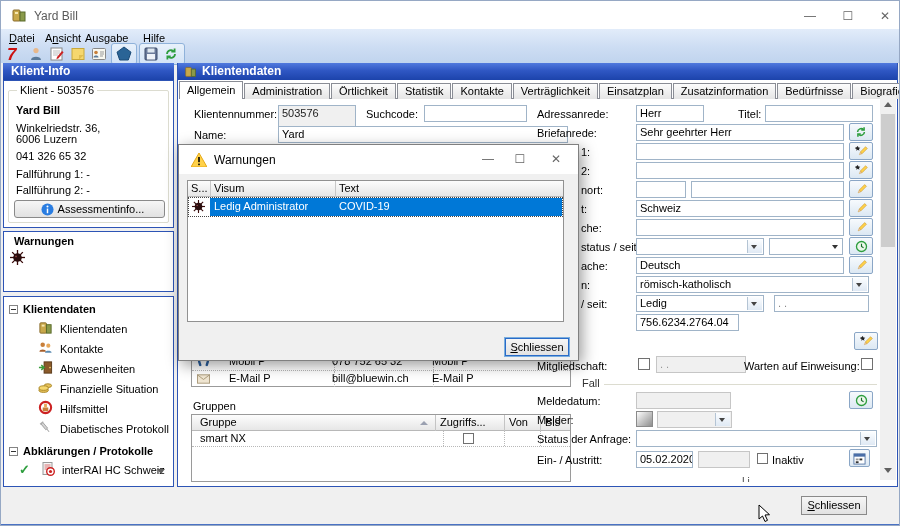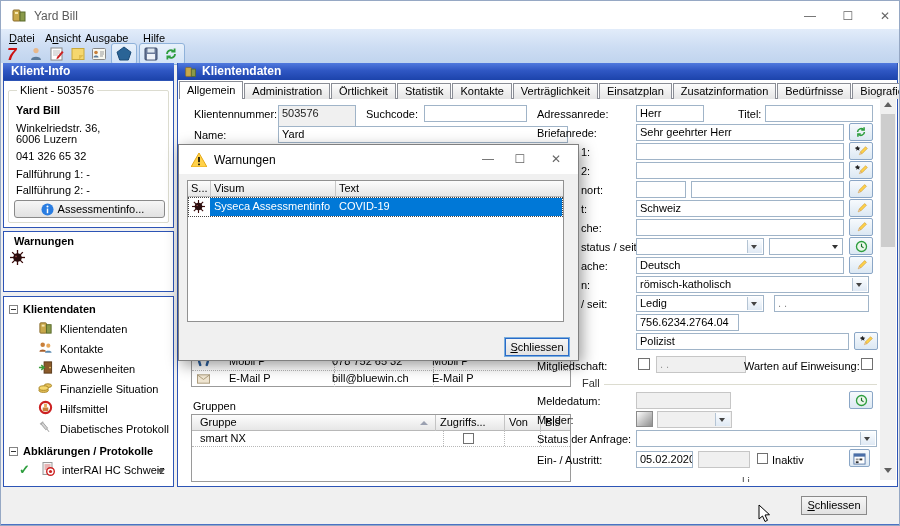--- a/index.html
+++ b/index.html
@@ -465,21 +465,20 @@
 
   <div class="lbl" style="left:580px;top:297px;">/ seit:</div>
   <div class="fld combo" style="left:635px;top:294px;width:128px;height:17px;">
       <span style="position:absolute;left:3px;top:1px;">Ledig</span>
       <span class="cbtn"></span>
     </div>
   <div class="fld combo" style="left:773px;top:294px;width:95px;height:17px;color:#888;"> .      .</div>
 
   <div class="fld" style="left:635px;top:313px;width:103px;height:17px;">756.6234.2764.04</div>
 
-  <div class="fld" style="left:635px;top:332px;width:213px;height:17px;">Polizist</div>
   <div class="ibtn" style="left:853px;top:331px;">
       <span>
         <svg width="13" height="13" viewBox="0 0 14 14">
           <path d="M3 1l.8 1.8 1.9.2-1.4 1.3.4 1.9-1.7-1-1.7 1 .4-1.9L-.7 3l1.9-.2z" fill="#222"></path>
           <g transform="rotate(45 8 7)">
             <rect x="6.8" y="1" width="2.6" height="8" fill="#ffd24a" stroke="#c8962a" stroke-width=".6"></rect>
             <path d="M6.8 9h2.6L8.1 11.8z" fill="#f0c8a8" stroke="#c8962a" stroke-width=".4"></path>
           </g>
         </svg>
       </span>
@@ -575,21 +574,21 @@
                 <line x1="8" y1="0" x2="8" y2="16"></line>
                 <line x1="0" y1="8" x2="16" y2="8"></line>
                 <line x1="2.3" y1="2.3" x2="13.7" y2="13.7"></line>
                 <line x1="13.7" y1="2.3" x2="2.3" y2="13.7"></line>
               </g>
               <circle cx="8" cy="8" r="4.6" fill="#2b0d0d"></circle>
               <circle cx="6.4" cy="6.8" r="1" fill="#8a4040"></circle>
             </svg>
           </span>
         <div class="abs selrow" style="left:21px;top:0;width:352px;height:18px;"></div>
-        <div class="gcell" style="left:25px;top:1px;width:120px;color:#fff;">Syseca Assessmentinfo</div>
+        <div class="gcell" style="left:25px;top:1px;width:120px;color:#fff;">Ledig Administrator</div>
         <div class="gcell" style="left:150px;top:1px;width:200px;color:#fff;">COVID-19</div>
       </div>
     </div>
     <div class="btn focus" style="left:326px;top:193px;width:64px;height:18px;line-height:16px;"><span class="acc">S</span><span>chliessen</span></div>
   </div>
 
   <div class="abs" style="left:757px;top:503px;z-index:100;">
     <svg width="13" height="19" viewBox="0 0 13 19">
         <path d="M1 1 L1 15 L4.5 12 L7 17.5 L9.5 16.3 L7 11 L11.5 10.7 Z" fill="#fff" stroke="#000" stroke-width="1"></path>
       </svg>

